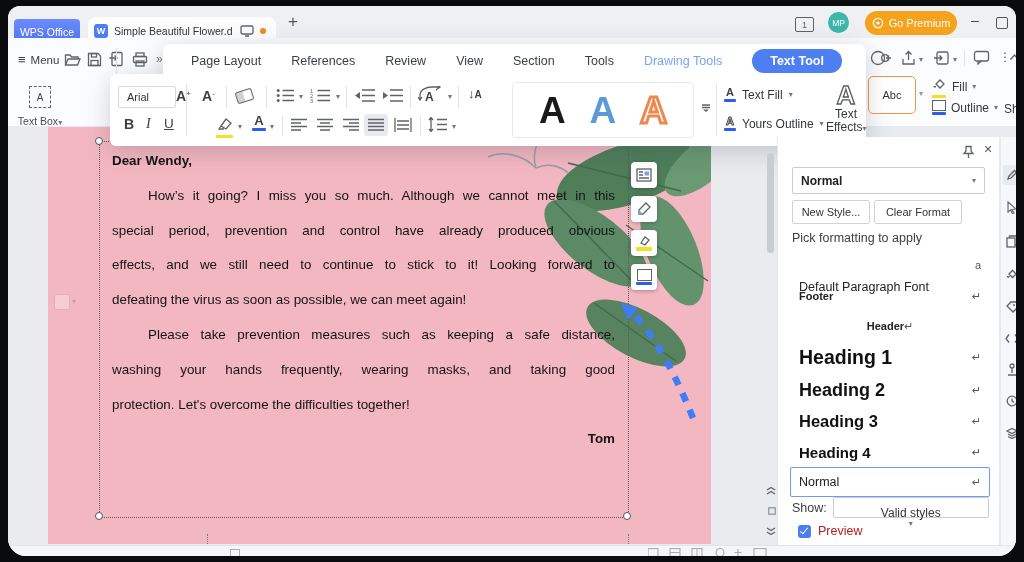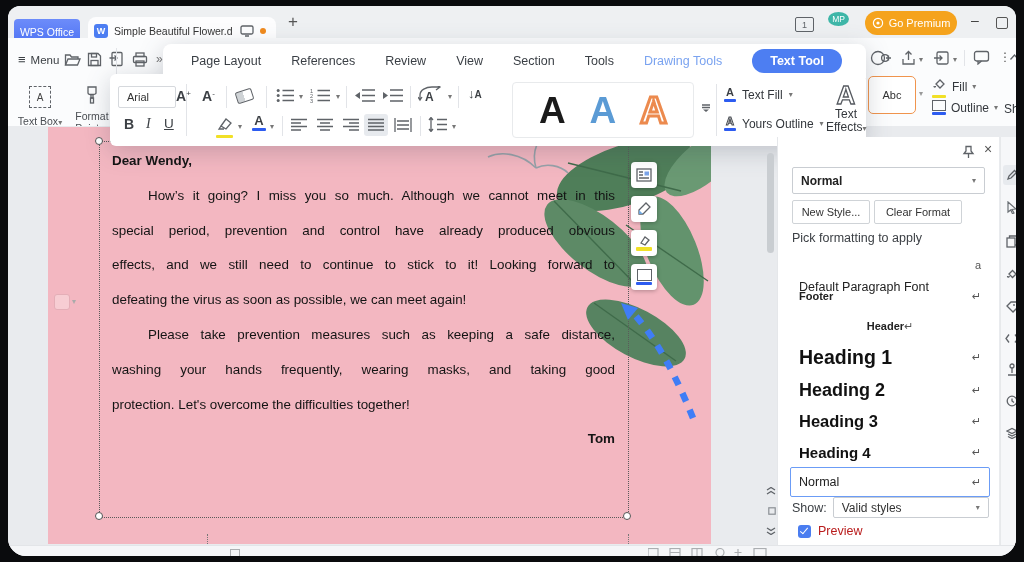--- a/index.html
+++ b/index.html
@@ -92,21 +92,21 @@
       <span class="ttl">Simple Beautiful Flower.docx</span>
       <svg class="abs" style="left:152px;top:8px" width="14" height="12" viewBox="0 0 14 12">
             <rect class="ico" x="1" y="1" width="12" height="8" rx="1.5"></rect>
             <line class="ico" x1="5" y1="11" x2="9" y2="11"></line>
           </svg>
       <span class="abs odot" style="left:172px;top:11px;"></span>
     </div>
     <span class="abs" style="left:280px;top:6px;font-size:17px;color:#555;">+</span>
 
     <div class="abs" style="left:787px;top:11px;width:17px;height:13px;border:1.3px solid #5f6368;border-radius:2px;font-size:9px;color:#5f6368;display:flex;align-items:center;justify-content:center;">1</div>
-    <div class="abs" style="left:820px;top:6px;width:21px;height:14px;border-radius:50%;background:#3eb6a8;color:#fff;font-size:8.5px;display:flex;align-items:center;justify-content:center;">MP</div>
+    <div class="abs" style="left:820px;top:6px;width:21px;height:21px;border-radius:50%;background:#3eb6a8;color:#fff;font-size:8.5px;display:flex;align-items:center;justify-content:center;">MP</div>
     <div class="abs" style="left:857px;top:5px;width:92px;height:24px;border-radius:13px;background:#f5a31d;color:#fff;font-size:11px;display:flex;align-items:center;justify-content:center;gap:5px;">
       <svg width="12" height="12" viewBox="0 0 12 12">
             <circle cx="6" cy="6" r="4.6" fill="none" stroke="#fff" stroke-width="1.2"></circle>
             <circle cx="6" cy="6" r="1.6" fill="#fff"></circle>
           </svg>
       <span>Go Premium</span>
     </div>
     <span class="abs" style="left:963px;top:6px;font-size:14px;color:#444;">–</span>
     <div class="abs" style="left:988px;top:11px;width:10px;height:10px;border:1.4px solid #555;border-radius:2px;"></div>
   </div>
@@ -133,29 +133,20 @@
   <svg class="abs" style="left:124px;top:46px" width="16" height="15" viewBox="0 0 16 15">
         <rect class="ico" x="4" y="1" width="8" height="3.5"></rect>
         <rect class="ico" x="1.5" y="4.5" width="13" height="6" rx="1"></rect>
         <rect class="ico" x="4" y="9" width="8" height="5"></rect>
       </svg>
   <span class="abs" style="left:148px;top:46px;color:#777;font-size:12px;">»</span>
 
   <div class="abs" style="left:8px;top:78px;width:48px;height:56px;text-align:center;">
     <div style="margin:2px auto 3px;width:20px;height:20px;border:1.3px dashed #5f6368;display:flex;align-items:center;justify-content:center;font-size:10px;color:#444;">A</div>
     <span class="lbl-sm">Text Box</span><span class="caret">▾</span>
-  </div>
-  <div class="abs" style="left:60px;top:78px;width:48px;height:56px;text-align:center;">
-    <svg width="20" height="20" viewBox="0 0 20 20" style="margin:1px auto 1px;">
-          <path class="ico" d="M6 2 H14 V8 C14 9.5 12 9.5 10 9.5 C8 9.5 6 9.5 6 8 Z"></path>
-          <path class="ico" d="M9 9.5 V13 H11 V9.5"></path>
-          <rect class="ico" x="8.5" y="13" width="3" height="5"></rect>
-        </svg>
-    <div class="lbl-sm">Format</div>
-    <div class="lbl-sm">Painter</div>
   </div>
   <div class="abs vdiv" style="left:108px;top:42px;height:92px;"></div>
 
   <svg class="abs" style="left:862px;top:44px" width="22" height="16" viewBox="0 0 22 16">
         <circle class="ico" cx="8" cy="8" r="6.5"></circle>
         <circle class="ico" cx="15" cy="8" r="3.4" fill="#fbfcfd"></circle>
         <path class="ico" d="M18.5 5.5 V10.5 M16 8 H21"></path>
       </svg>
   <svg class="abs" style="left:893px;top:44px" width="16" height="16" viewBox="0 0 16 16">
         <path class="ico" d="M2 9 V14 H13 V9"></path>
@@ -457,21 +448,21 @@
     <span class="slabel">Heading 4</span>
     <span class="smark">↵</span>
   </div>
           <div class="sitem s-nm sel" style="height: 28px;">
     <span class="slabel">Normal</span>
     <span class="smark">↵</span>
   </div>
         </div>
     <div class="abs" style="left:14px;top:360px;display:flex;align-items:center;gap:6px;">
       <span style="font-size:12.5px;color:#3c4045;">Show:</span>
-      <div class="combo" style="width:156px;height:21px;">
+      <div class="combo" style="width:156px;height:21px;flex-direction:column;">
         <span style="font-size:12px;color:#333;">Valid styles</span>
         <span class="caret">▾</span>
       </div>
     </div>
     <div class="abs" style="left:20px;top:387px;display:flex;align-items:center;gap:7px;">
       <span class="chk"></span>
       <span style="font-size:12.5px;color:#b91c1c;">Preview</span>
     </div>
   </div>
 

